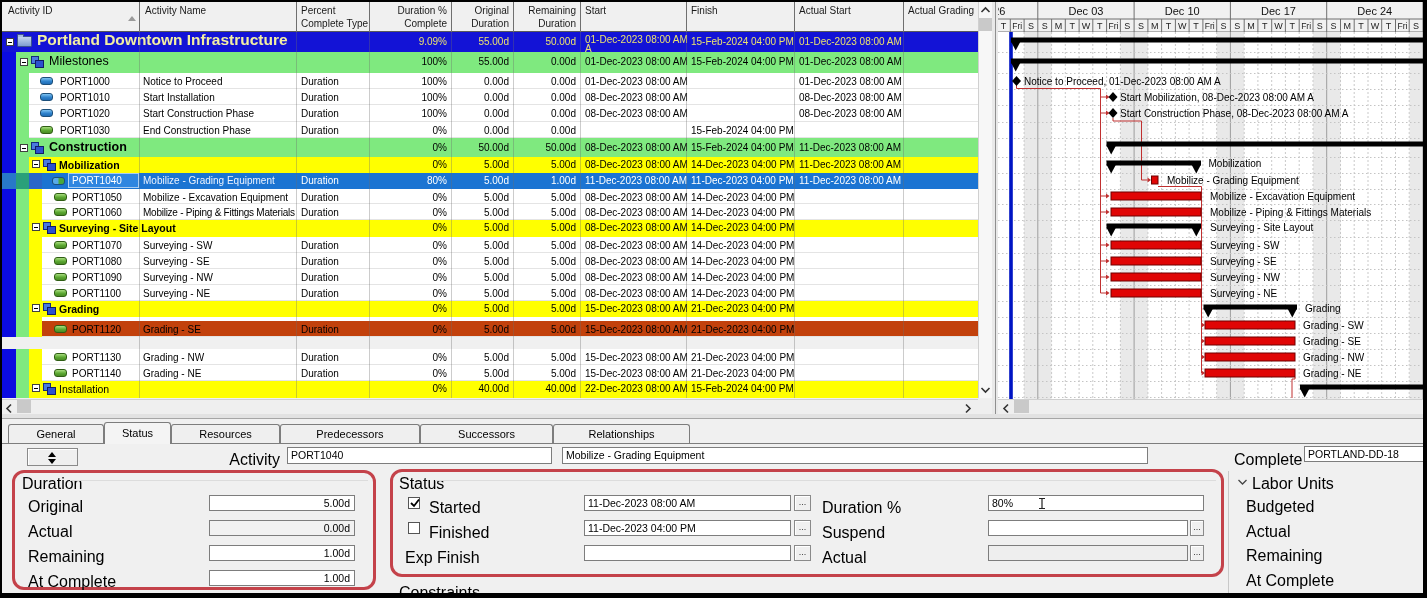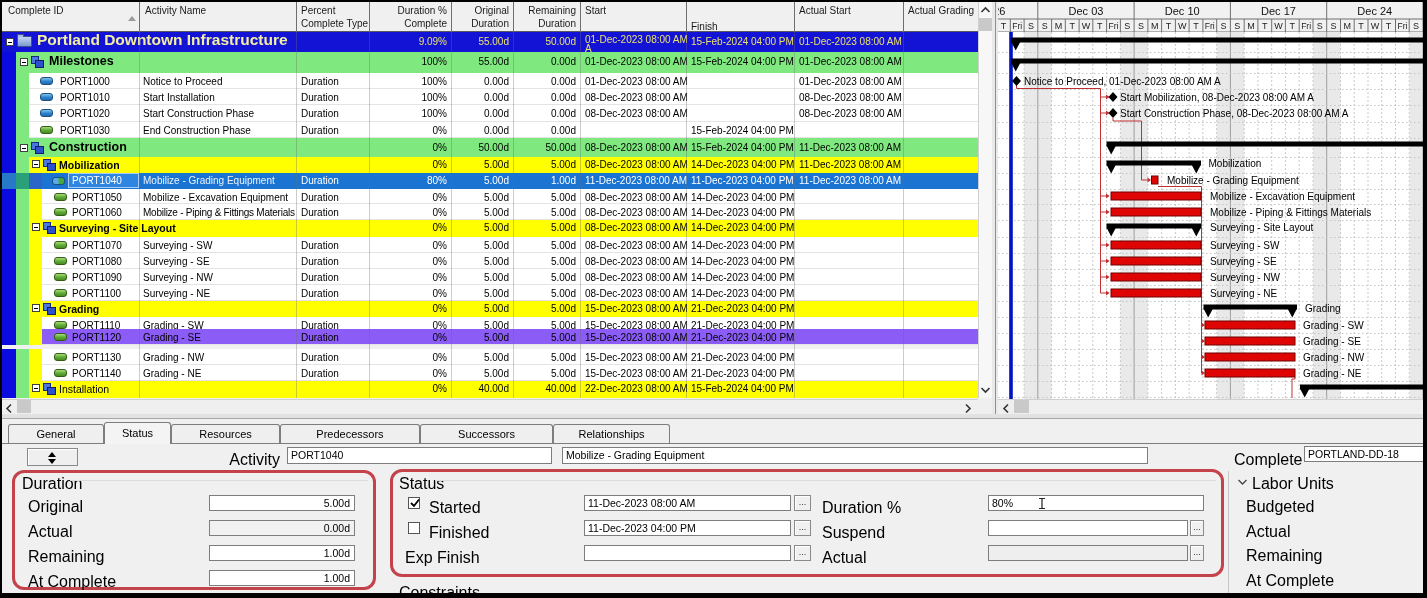--- a/index.html
+++ b/index.html
@@ -18,26 +18,26 @@
 .gicon .b2{left:4px;top:4px;width:9px;height:8px;background:#2c51cf;border:1px solid #101c66;}
 .field{position:absolute;background:#fff;border:1px solid #7d7d7d;font-size:10.5px;line-height:14px;color:#000;white-space:nowrap;overflow:hidden;}
 .lbl{position:absolute;font-size:16px;color:#000;white-space:nowrap;}
 .dots{position:absolute;width:17px;height:16px;background:#f0f0f0;border:1px solid #8a8a8a;box-shadow:inset 1px 1px 0 #fff;font-size:9px;text-align:center;line-height:12px;color:#333;}
 .tab{position:absolute;top:424px;height:20px;background:#efefef;border:1px solid #7d7d7d;border-bottom:none;border-radius:3px 3px 0 0;font-size:11px;text-align:center;line-height:19px;color:#000;}
 .redbox{position:absolute;border:3px solid #c4424a;border-radius:12px;}
 .chk{position:absolute;width:12px;height:12px;background:#fff;border:1px solid #555;}
 </style></head><body>
 <div class="a" style="left:2px;top:2px;width:1421px;height:591px;background:#f0f0f0"></div>
 <div class="a" style="left:2px;top:2px;width:976px;height:30px;background:#f0f0f0;border-bottom:1px solid #5a5a5a"></div>
-<div class="c" style="left:8px;top:4px;color:#1a1a1a">Complete ID</div>
+<div class="c" style="left:8px;top:4px;color:#1a1a1a">Activity ID</div>
 <div class="c" style="left:145px;top:4px;color:#1a1a1a">Activity Name</div>
 <div class="c" style="left:301px;top:4px;color:#1a1a1a">Percent</div>
 <div class="c" style="left:301px;top:17px;color:#1a1a1a">Complete Type</div>
 <div class="c" style="left:585px;top:4px;color:#1a1a1a">Start</div>
-<div class="c" style="left:691px;top:20px;color:#1a1a1a">Finish</div>
+<div class="c" style="left:691px;top:4px;color:#1a1a1a">Finish</div>
 <div class="c" style="left:799px;top:4px;color:#1a1a1a">Actual Start</div>
 <div class="c" style="left:908px;top:4px;color:#1a1a1a">Actual Grading</div>
 <div class="c" style="left:369px;top:4px;width:78px;text-align:right;color:#1a1a1a">Duration %</div>
 <div class="c" style="left:369px;top:17px;width:78px;text-align:right;color:#1a1a1a">Complete</div>
 <div class="c" style="left:451px;top:4px;width:58px;text-align:right;color:#1a1a1a">Original</div>
 <div class="c" style="left:451px;top:17px;width:58px;text-align:right;color:#1a1a1a">Duration</div>
 <div class="c" style="left:513px;top:4px;width:63px;text-align:right;color:#1a1a1a">Remaining</div>
 <div class="c" style="left:513px;top:17px;width:63px;text-align:right;color:#1a1a1a">Duration</div>
 <div class="a" style="left:128px;top:16px;width:0;height:0;border-left:4px solid transparent;border-right:4px solid transparent;border-bottom:5px solid #9a9a9a"></div>
 <div class="a" style="left:139px;top:2px;width:1px;height:30px;background:#6f6f6f"></div>
@@ -61,21 +61,21 @@
 <div class="c" style="left:689px;top:3px;color:#ebe26e">15-Feb-2024 04:00 PM</div>
 <div class="c" style="left:797px;top:3px;color:#ebe26e">01-Dec-2023 08:00 AM</div>
 </div>
 <div class="row" style="top:52px;height:21px;background:#7fe97f;">
 <div class="a" style="left:0;top:0;width:14px;height:100%;background:#0b0be0"></div>
 <div class="minus" style="left:18px;top:6px"></div>
 <div class="gicon" style="left:29px;top:4px">
       <i class="b1"></i>
       <i class="b2"></i>
     </div>
-<div class="c" style="left:47px;top:3px;font-size:12.5px;font-weight:bold">Milestones</div>
+<div class="c" style="left:47px;top:3px;font-size:12.5px;font-weight:normal">Milestones</div>
 <div class="c" style="left:368px;top:3px;width:77px;text-align:right;color:#000">100%</div>
 <div class="c" style="left:450px;top:3px;width:57px;text-align:right;color:#000">55.00d</div>
 <div class="c" style="left:512px;top:3px;width:62px;text-align:right;color:#000">0.00d</div>
 <div class="c" style="left:583px;top:3px;color:#000">01-Dec-2023 08:00 AM</div>
 <div class="c" style="left:689px;top:3px;color:#000">15-Feb-2024 04:00 PM</div>
 <div class="c" style="left:797px;top:3px;color:#000">01-Dec-2023 08:00 AM</div>
 </div>
 <div class="row" style="top:73px;height:16px;background:#ffffff;">
 <div class="a" style="left:27px;right:0;bottom:0;height:1px;background:#e4e4e4"></div>
 <div class="a" style="left:0;top:0;width:14px;height:100%;background:#0b0be0"></div>
@@ -308,21 +308,21 @@
 <div class="pill green" style="left:52px;top:4px"></div>
 <div class="c" style="left:70px;top:2px">PORT1110</div>
 <div class="c" style="left:141px;top:2px;width:153px;overflow:hidden;">Grading - SW</div>
 <div class="c" style="left:299px;top:2px;color:#000">Duration</div>
 <div class="c" style="left:368px;top:2px;width:77px;text-align:right;color:#000">0%</div>
 <div class="c" style="left:450px;top:2px;width:57px;text-align:right;color:#000">5.00d</div>
 <div class="c" style="left:512px;top:2px;width:62px;text-align:right;color:#000">5.00d</div>
 <div class="c" style="left:583px;top:2px;color:#000">15-Dec-2023 08:00 AM</div>
 <div class="c" style="left:689px;top:2px;color:#000">21-Dec-2023 04:00 PM</div>
 </div>
-<div class="row" style="top:321px;height:16px;background:#8b5cf6;margin-top:8px;">
+<div class="row" style="top:321px;height:16px;background:#c2410c;">
 <div class="a" style="left:40px;right:0;bottom:0;height:1px;background:#e4e4e4"></div>
 <div class="a" style="left:0;top:0;width:14px;height:100%;background:#0b0be0"></div>
 <div class="a" style="left:14px;top:0;width:13px;height:100%;background:#7fe97f"></div>
 <div class="a" style="left:27px;top:0;width:13px;height:100%;background:#ffff00"></div>
 <div class="pill green" style="left:52px;top:4px"></div>
 <div class="c" style="left:70px;top:2px">PORT1120</div>
 <div class="c" style="left:141px;top:2px;width:153px;overflow:hidden;">Grading - SE</div>
 <div class="c" style="left:299px;top:2px;color:#000">Duration</div>
 <div class="c" style="left:368px;top:2px;width:77px;text-align:right;color:#000">0%</div>
 <div class="c" style="left:450px;top:2px;width:57px;text-align:right;color:#000">5.00d</div>
@@ -626,21 +626,21 @@
 </div>
 <div class="a" style="left:2px;top:414px;width:1421px;height:4px;background:#e2e2e2"></div>
 <div class="a" style="left:2px;top:418px;width:1421px;height:1px;background:#a6a6a6"></div>
 <div class="a" style="left:2px;top:419px;width:1421px;height:174px;background:#f0f0f0"></div>
 <div class="a" style="left:2px;top:443px;width:1421px;height:1px;background:#7d7d7d;z-index:1"></div>
 <div class="tab" style="left:8px;width:96px">General</div>
 <div class="tab" style="left:104px;width:67px;top:422px;height:22px;background:#f4f4f4;z-index:2;line-height:21px">Status</div>
 <div class="tab" style="left:171px;width:109px">Resources</div>
 <div class="tab" style="left:280px;width:140px">Predecessors</div>
 <div class="tab" style="left:420px;width:133px">Successors</div>
-<div class="tab" style="left:553px;width:117px">Relationships</div>
+<div class="tab" style="left:553px;width:137px">Relationships</div>
 <div class="a" style="left:27px;top:448px;width:51px;height:18px;background:#efefef;border:1px solid #8a8a8a;box-shadow:inset 1px 1px 0 #fff"></div>
 <div class="a" style="left:48px;top:452px;width:0;height:0;border-left:4px solid transparent;border-right:4px solid transparent;border-bottom:5px solid #000"></div>
 <div class="a" style="left:48px;top:459px;width:0;height:0;border-left:4px solid transparent;border-right:4px solid transparent;border-top:5px solid #000"></div>
 <div class="lbl" style="left:180px;top:451px;width:100px;text-align:right">Activity</div>
 <div class="field" style="left:287px;top:447px;width:265px;height:17px;padding-left:3px">PORT1040</div>
 <div class="field" style="left:562px;top:447px;width:586px;height:17px;padding-left:3px">Mobilize - Grading Equipment</div>
 <div class="lbl" style="left:1234px;top:451px;width:60px;text-align:right">Complete</div>
 <div class="field" style="left:1304px;top:446px;width:120px;height:16px;padding-left:3px">PORTLAND-DD-18</div>
 <div class="redbox" style="left:12px;top:470px;width:364px;height:120px"></div>
 <div class="redbox" style="left:390px;top:469px;width:834px;height:108px"></div>

